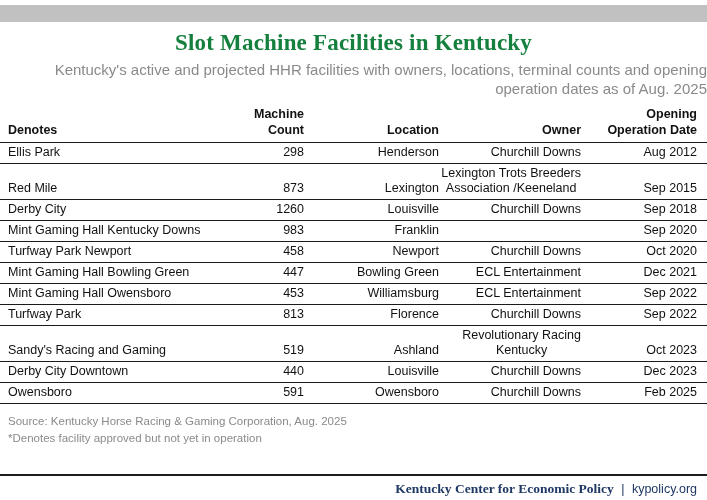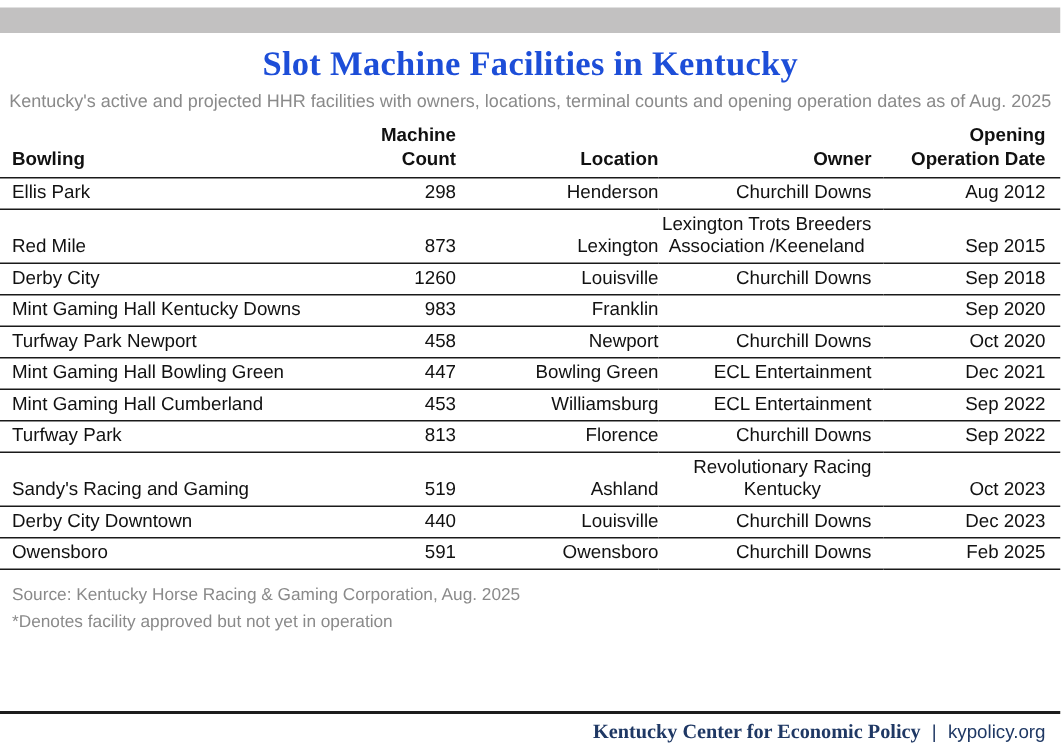--- a/index.html
+++ b/index.html
@@ -23,27 +23,27 @@
     width:100%;
     background:var(--bar);
   }
   h1.title{
     margin-top:7px;
     text-align:center;
     font-family:"Liberation Serif",serif;
     font-weight:bold;
     font-size:23px;
     line-height:1.2;
-    color:#1d4ed8;
+    color:#15803d;
     letter-spacing:.2px;
   }
   .subtitle{
     margin-top:3px;
-    text-align:center;
-    font-size:12px;
+    text-align:right;
+    font-size:15px;
     line-height:1.3;
     color:var(--muted);
   }
   table.facilities{
     margin-top:5px;
     width:707px;
     table-layout:fixed;
     border-collapse:collapse;
     font-size:12.5px;
   }
@@ -124,21 +124,21 @@
 <table class="facilities">
   <colgroup>
     <col class="c-facility">
       <col class="c-machine">
       <col class="c-location">
       <col class="c-owner">
       <col class="c-date">
   </colgroup>
   <thead>
     <tr>
-        <th class="col-facility">Bowling</th>
+        <th class="col-facility">Denotes</th>
         <th class="col-machine">Machine
 Count</th>
         <th class="col-location">Location</th>
         <th class="col-owner">Owner</th>
         <th class="col-date">Opening
 Operation Date</th>
       </tr>
   </thead>
   <tbody>
       <tr>
@@ -178,21 +178,21 @@
         <td class="col-date">Oct 2020</td>
       </tr>
       <tr>
         <td class="col-facility">Mint Gaming Hall Bowling Green</td>
         <td class="col-machine">447</td>
         <td class="col-location">Bowling Green</td>
         <td class="col-owner"><span class="owner-text">ECL Entertainment</span></td>
         <td class="col-date">Dec 2021</td>
       </tr>
       <tr>
-        <td class="col-facility">Mint Gaming Hall Cumberland</td>
+        <td class="col-facility">Mint Gaming Hall Owensboro</td>
         <td class="col-machine">453</td>
         <td class="col-location">Williamsburg</td>
         <td class="col-owner"><span class="owner-text">ECL Entertainment</span></td>
         <td class="col-date">Sep 2022</td>
       </tr>
       <tr>
         <td class="col-facility">Turfway Park</td>
         <td class="col-machine">813</td>
         <td class="col-location">Florence</td>
         <td class="col-owner"><span class="owner-text">Churchill Downs</span></td>

